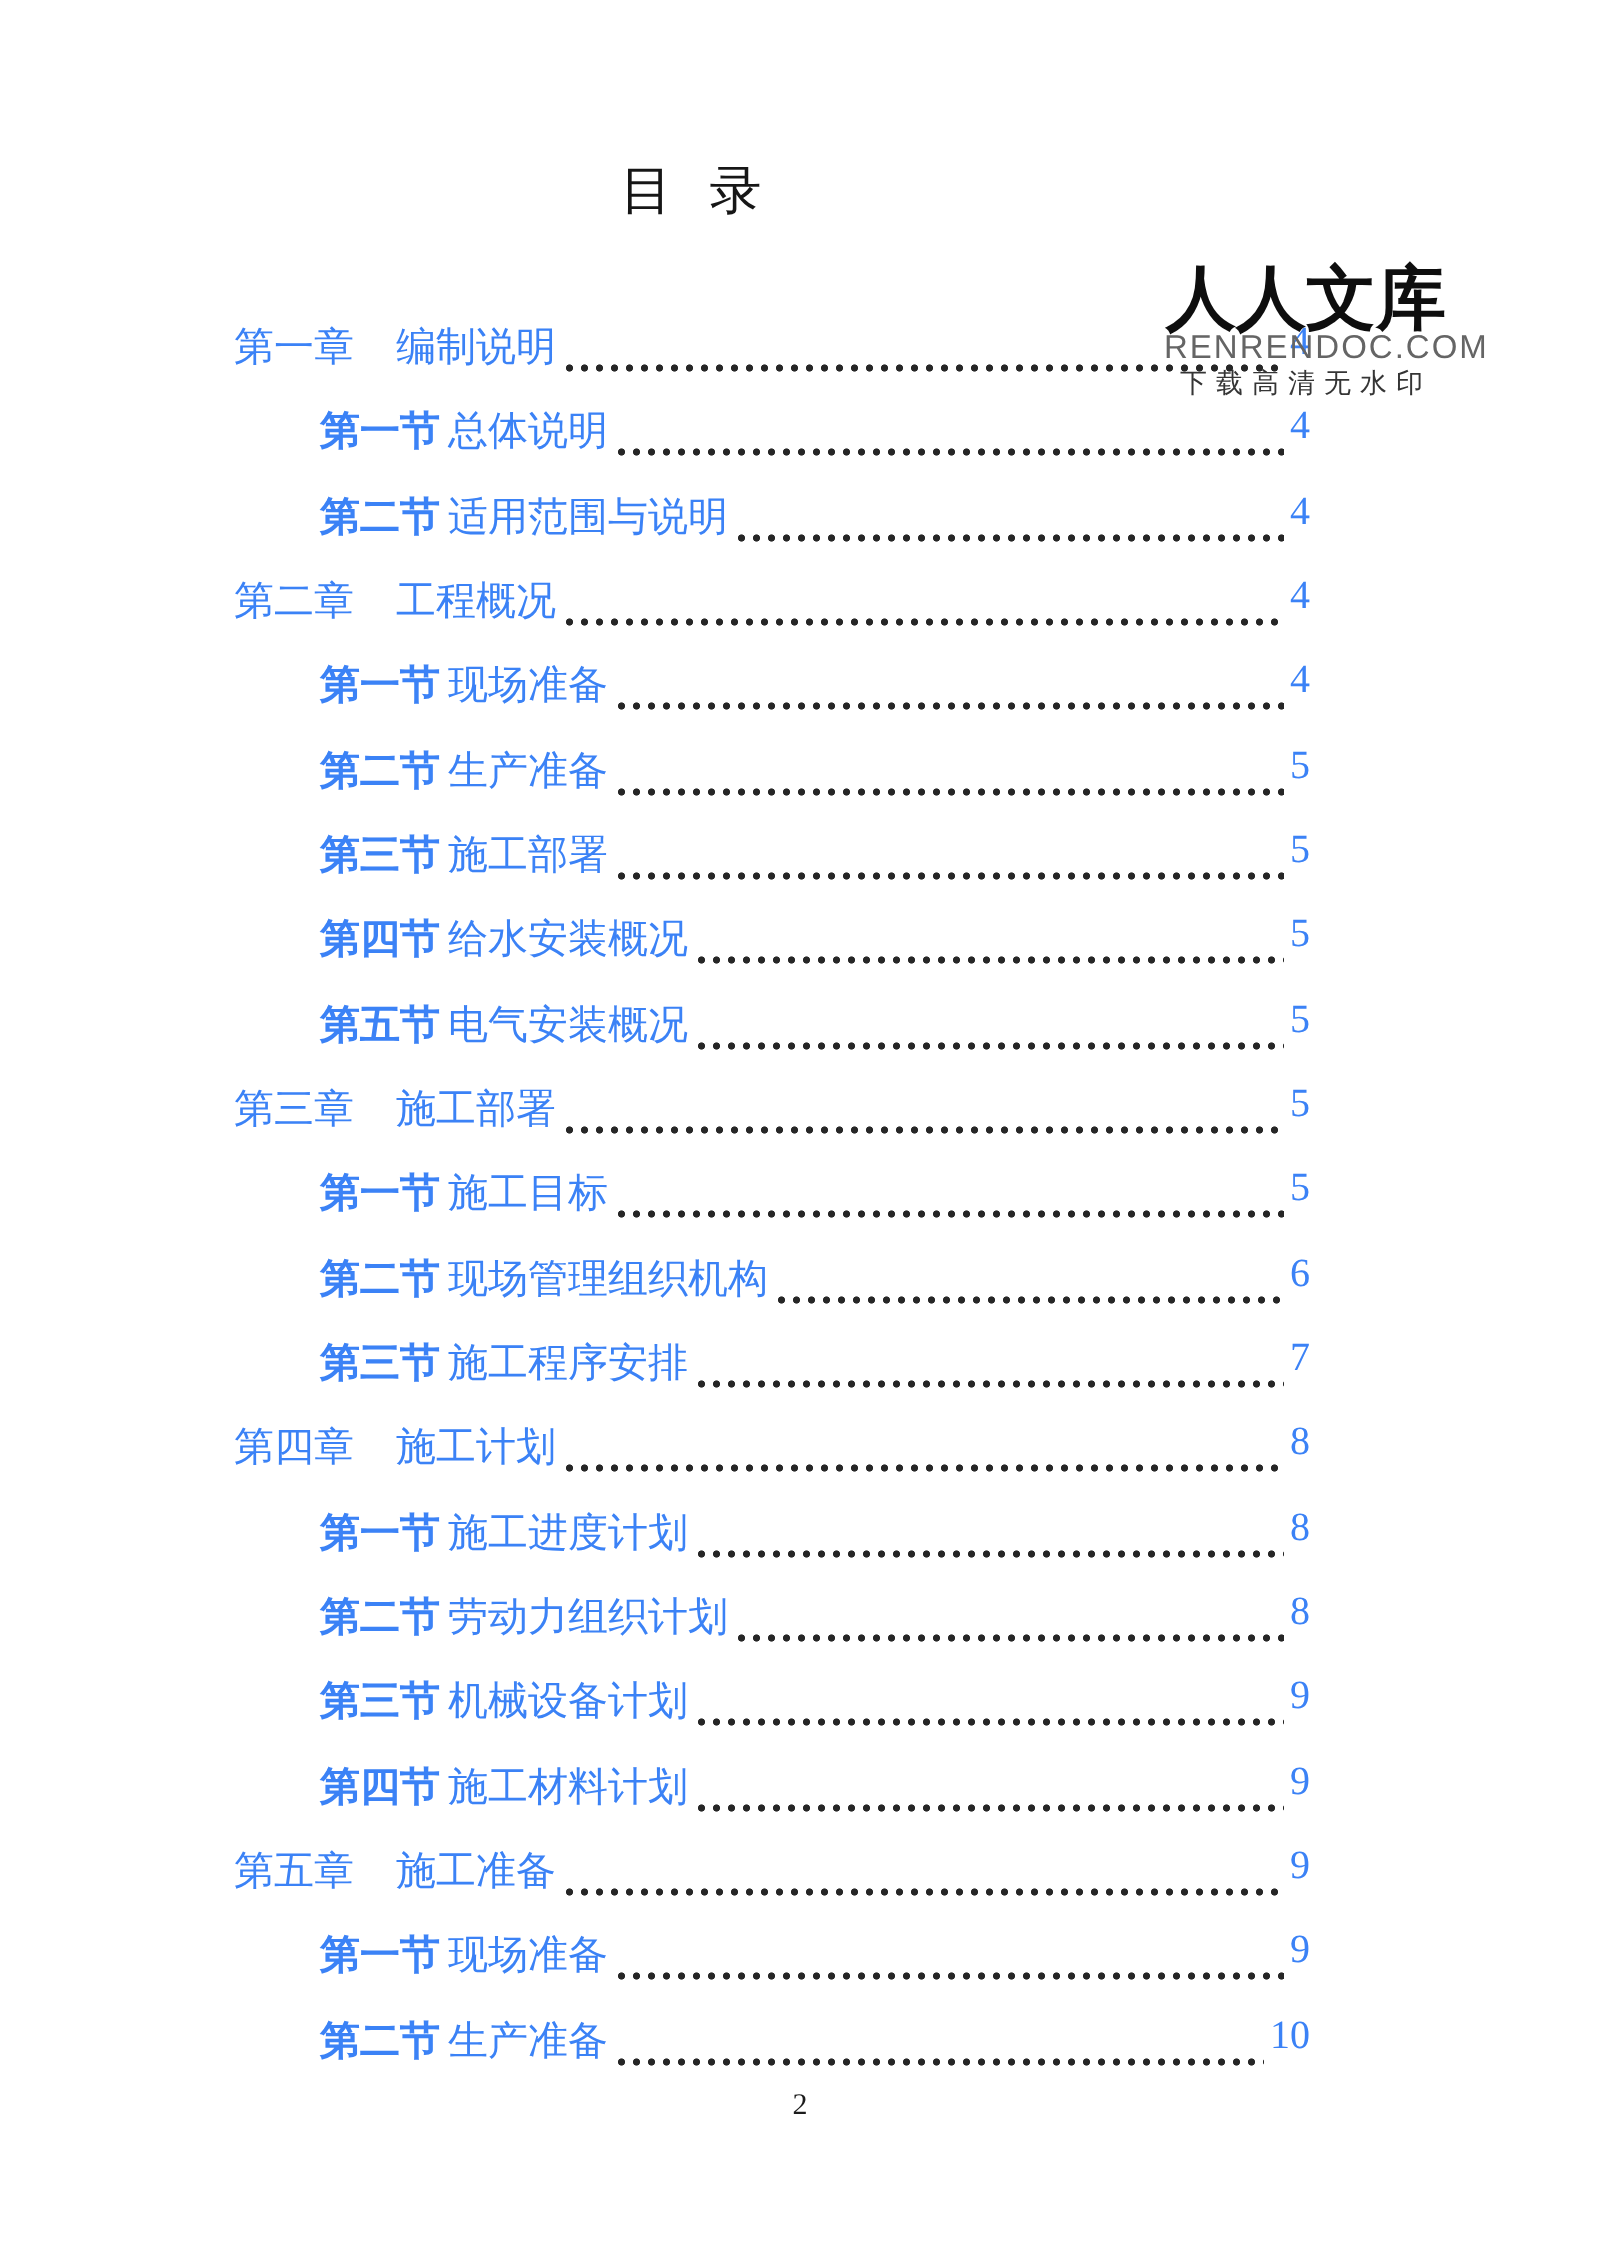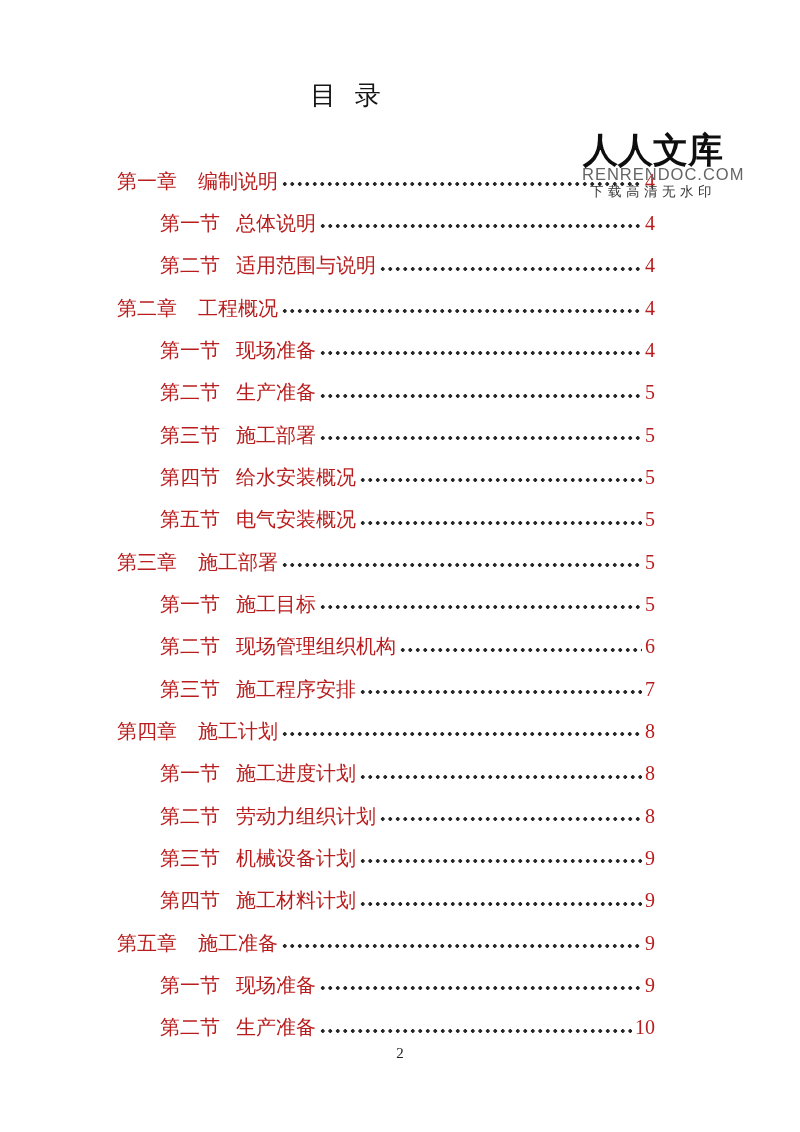--- a/index.html
+++ b/index.html
@@ -55,28 +55,28 @@
   
   .toc {
     position: absolute;
     left: 117px;
     top: 160px;
     width: 538px;
   }
   .toc-row {
     height: 42.33px;
     display: flex;
-    align-items: center;
+    align-items: flex-start;
     font-size: 20px;
     white-space: nowrap;
-    color: #b91c1c;
+    color: #3b82f6;
   }
   .toc-row.chapter .toc-label { margin-right: 21px; }
   .toc-row.section { padding-left: 43px; }
-  .toc-row.section .toc-label { margin-right: 16px; }
+  .toc-row.section .toc-label { margin-right: 4px; font-weight: bold; }
   .dots {
     flex: 1;
     height: 12px;
     margin: 0 2px 0 3px;
     align-self: center;
     transform: translateY(3px);
     background-image: radial-gradient(circle, #262626 1.6px, transparent 2px);
     background-size: 7.5px 12px;
     background-repeat: repeat-x;
     background-position: left center;

